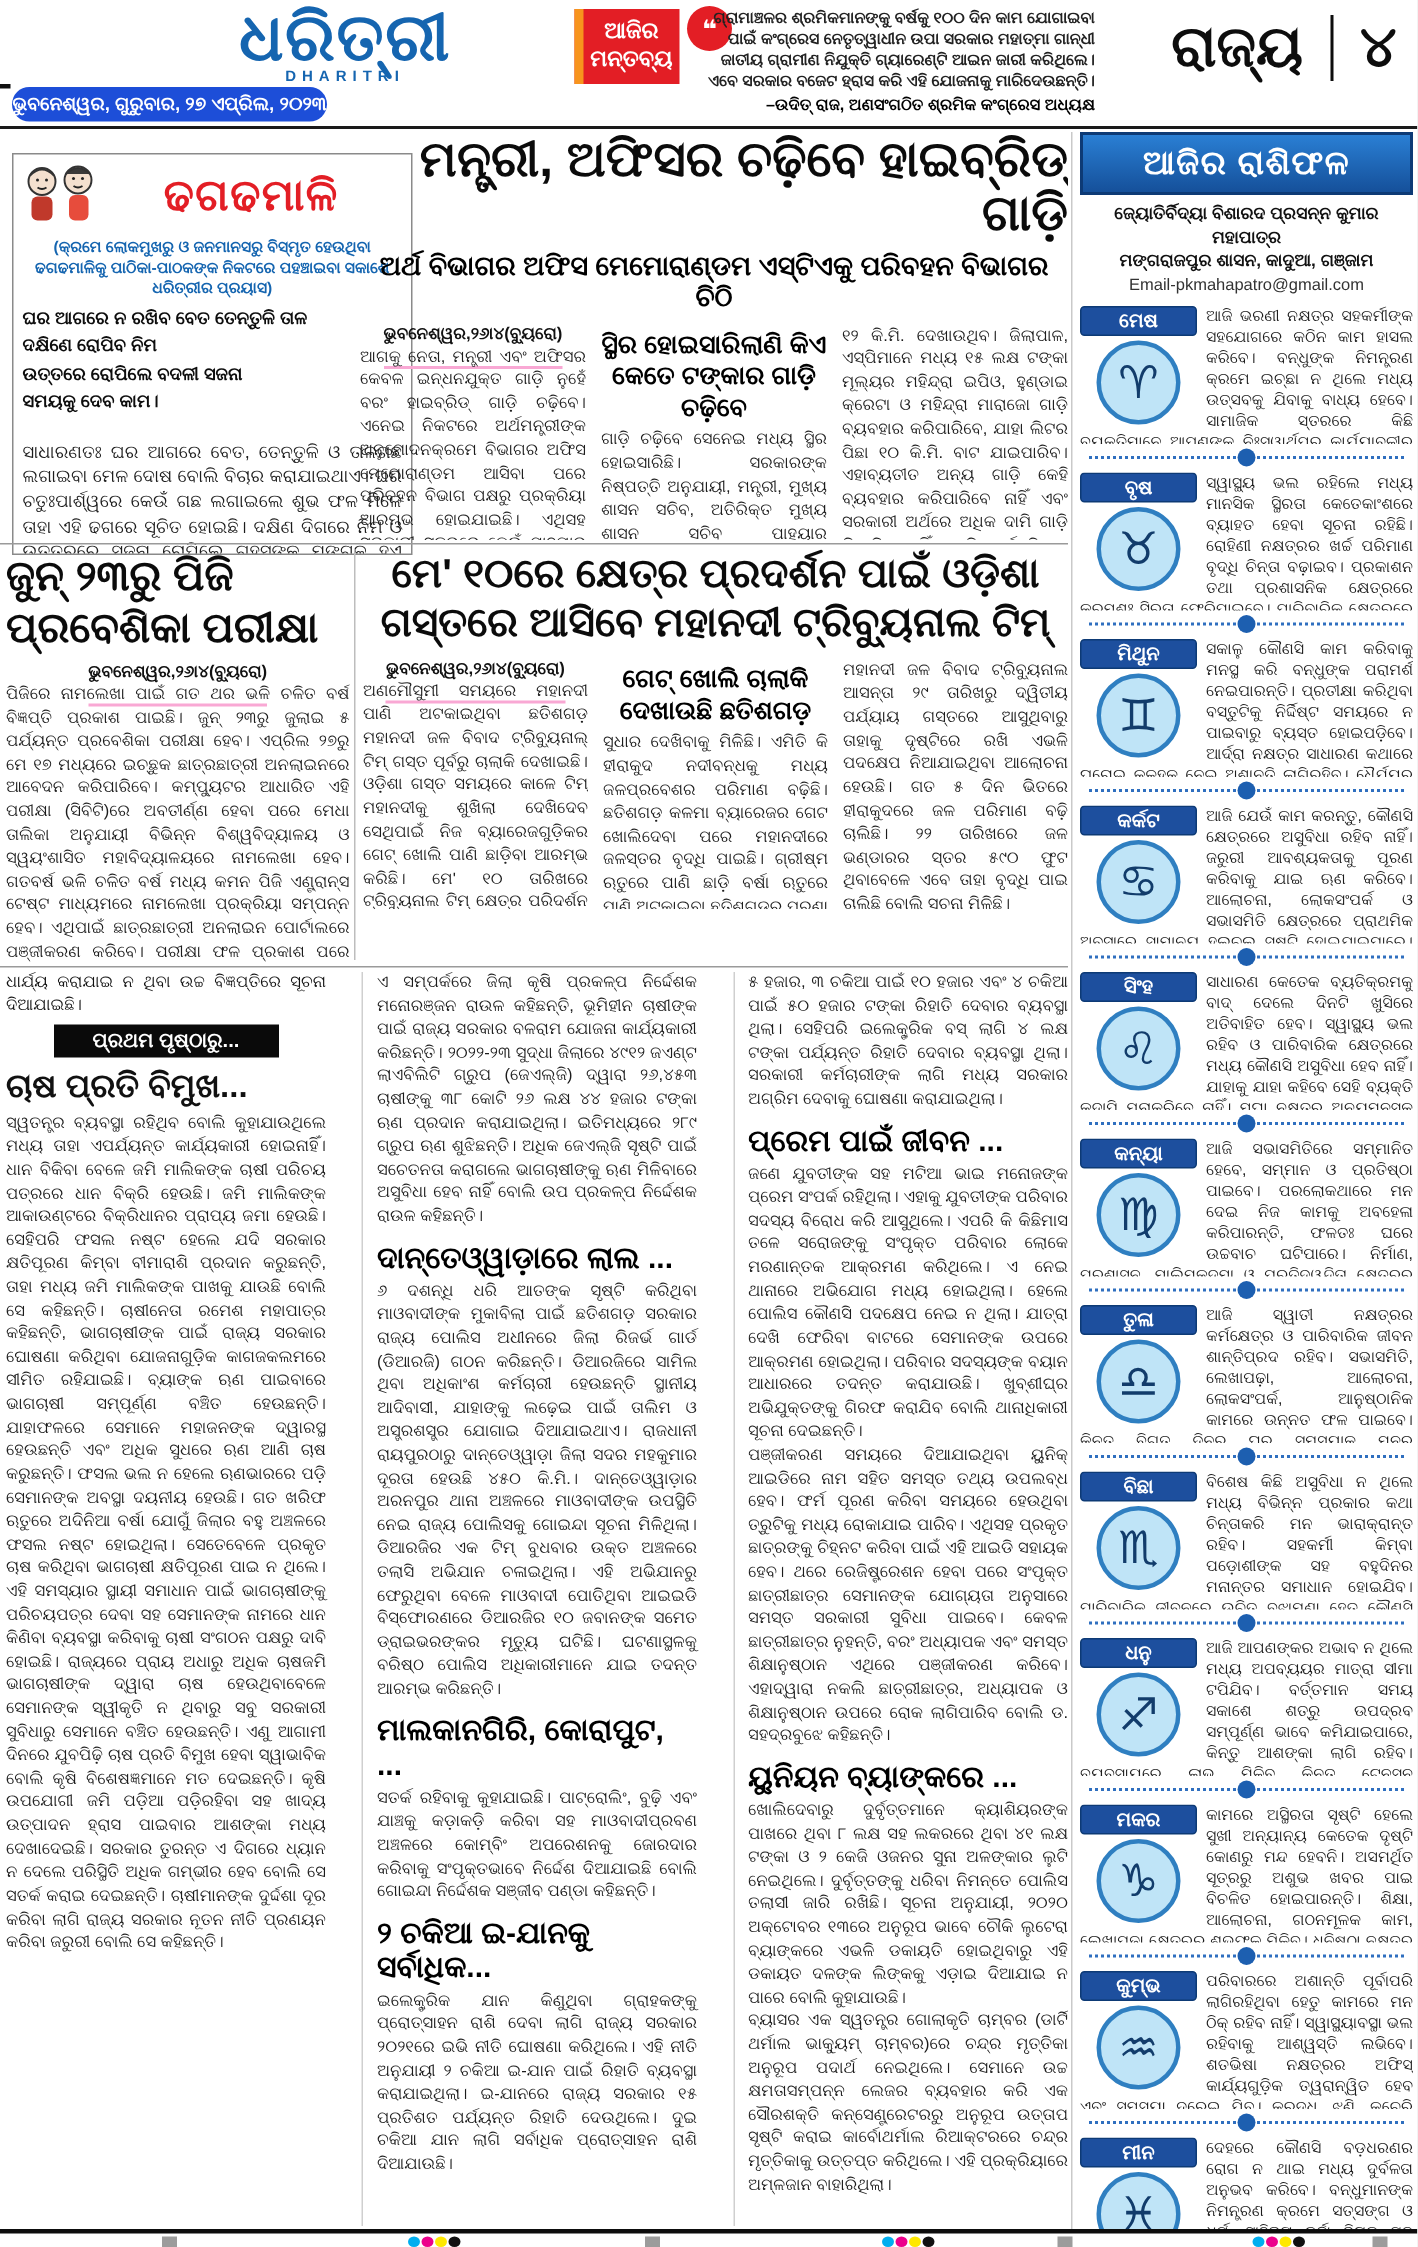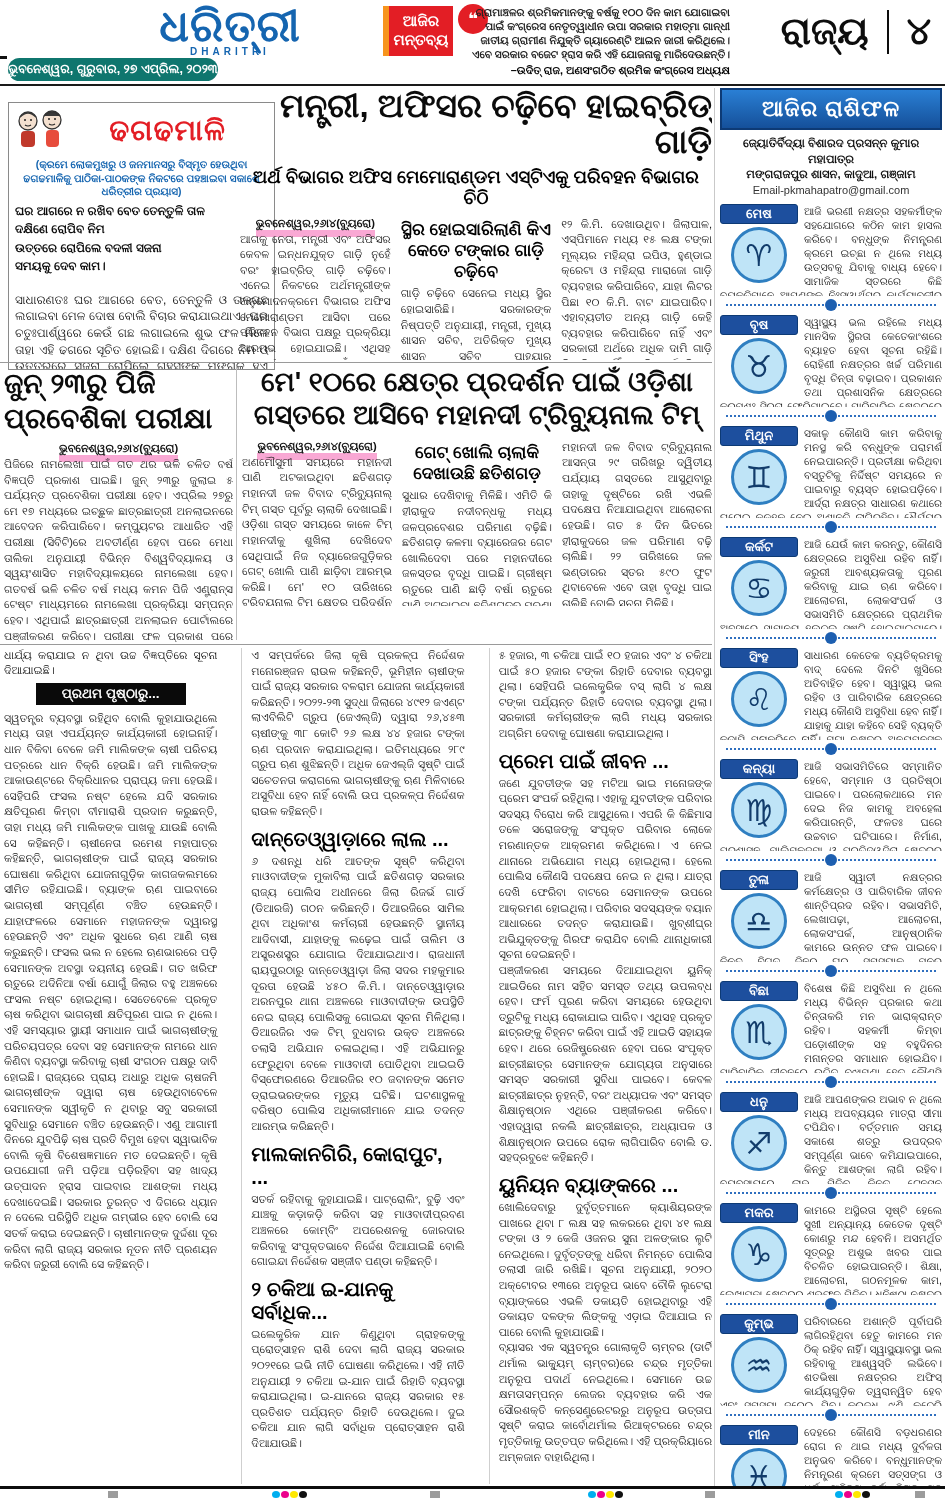--- a/index.html
+++ b/index.html
@@ -6,40 +6,40 @@
   html,body{background:#e9e9e9}
   body{font-family:"Liberation Sans","DejaVu Sans",sans-serif;color:#111}
   .page{position:relative;width:945px;height:1498px;margin:0 auto;background:#fff;overflow:hidden}
 
   
   .masthead{position:absolute;left:0;top:0;width:945px;height:86px}
   .reg-dash{position:absolute;left:0;top:56px;width:7px;height:3px;background:#111}
   .logo-blk{position:absolute;left:130px;top:4px;width:200px;text-align:center}
   .logo{font-size:44px;font-weight:bold;color:#1565b0;line-height:1.0;letter-spacing:1px}
   .logo-en{font-size:10px;font-weight:bold;color:#1565b0;letter-spacing:4px;margin-top:-2px}
-  .datebar{position:absolute;left:8px;top:58px;width:210px;height:23px;background:#0f766e;border-radius:12px;
+  .datebar{position:absolute;left:8px;top:58px;width:210px;height:23px;background:#1d4ed8;border-radius:12px;
            color:#fff;font-size:12.5px;font-weight:bold;text-align:center;line-height:23px}
   .comment-badge{position:absolute;left:383px;top:6px;width:70px;height:50px;background:#e31e25;
                  border-left:6px solid #f7941d;color:#fff;text-align:center;display:flex;flex-direction:column;justify-content:center}
   .comment-badge span{font-size:15px;font-weight:bold;line-height:1.25}
   .quote-circle{position:absolute;left:458px;top:4px;width:30px;height:30px;border-radius:50%;background:#e31e25;
                 color:#fff;font-size:17px;text-align:center;line-height:32px;font-weight:bold}
   .quote-blk{position:absolute;left:470px;top:6px;width:260px;text-align:right}
   .quote{font-size:10.6px;font-weight:bold;line-height:1.32;color:#222}
   .attr{font-size:10.8px;font-weight:bold;color:#000;margin-top:2px}
   .section-head{position:absolute;right:14px;top:10px;display:flex;align-items:center;gap:18px}
   .section-label{font-size:38px;font-weight:bold;color:#0d0d0d}
   .section-bar{width:2px;height:44px;background:#0d0d0d}
   .section-num{font-size:38px;font-weight:bold;color:#0d0d0d}
   .rule-top{position:absolute;left:0;top:84px;width:945px;height:2px;background:#1a1a1a}
 
   
   .bodytxt{font-size:11px;line-height:1.42;text-align:justify;color:#1c1c1c}
   .dateline{display:block;text-align:center;font-size:11.2px;font-weight:bold;margin-bottom:2px}
-  .dateline i{font-style:normal;border-bottom:7px solid #f9a8d4;padding-bottom:1px}
+  .dateline i{font-style:normal;border-bottom:2px solid #f9a8d4;padding-bottom:15px}
   .colhead{font-size:17px;font-weight:bold;text-align:center;line-height:1.25;margin:2px 0 4px;color:#000}
   .subhead2{font-size:20px;font-weight:bold;text-align:left;margin:8px 0 3px;color:#000}
 
   
   .dhaga{position:absolute;left:8px;top:102px;width:267px;height:268px;border:1px solid #8a8a8a;padding:4px 6px;overflow:hidden}
   .dhaga-top{display:flex;align-items:center}
   .dhaga-title{flex:1;text-align:center;font-size:29px;font-weight:bold;color:#e31e25;letter-spacing:1px}
   .dhaga-intro{font-size:10.4px;font-weight:bold;color:#1565b0;text-align:center;line-height:1.3;margin:3px 0}
   .verse{font-size:12px;font-weight:bold;line-height:1.55;color:#0d0d0d}
   .dhaga-body{font-size:12px;line-height:1.38;text-align:justify;margin-top:16px;color:#1c1c1c}
@@ -201,20 +201,21 @@
       </div>
     </div>
   </article>
 
   <div class="hrule" style="left:0;top:644px;width:712px;height:1px"></div>
 
   <section class="continued">
     <div class="ccol">
       <p class="spill">ଧାର୍ଯ୍ୟ କରାଯାଇ ନ ଥିବା ଉଚ୍ଚ ବିଜ୍ଞପ୍ତିରେ ସୂଚନା ଦିଆଯାଇଛି।</p>
       <span class="badge-first">ପ୍ରଥମ ପୃଷ୍ଠାରୁ...</span>
+      <div class="bigcont">ଚାଷ ପ୍ରତି ବିମୁଖ...</div>
       <p class="bodytxt">ସ୍ୱତନ୍ତ୍ର ବ୍ୟବସ୍ଥା ରହିଥିବ ବୋଲି କୁହାଯାଉଥିଲେ ମଧ୍ୟ ତାହା ଏପର୍ଯ୍ୟନ୍ତ କାର୍ଯ୍ୟକାରୀ ହୋଇନାହିଁ। ଧାନ ବିକିବା ବେଳେ ଜମି ମାଲିକଙ୍କ ଚାଷୀ ପରିଚୟ ପତ୍ରରେ ଧାନ ବିକ୍ରି ହେଉଛି। ଜମି ମାଲିକଙ୍କ ଆକାଉଣ୍ଟରେ ବିକ୍ରିଧାନର ପ୍ରାପ୍ୟ ଜମା ହେଉଛି। ସେହିପରି ଫସଲ ନଷ୍ଟ ହେଲେ ଯଦି ସରକାର କ୍ଷତିପୂରଣ କିମ୍ବା ବୀମାରାଶି ପ୍ରଦାନ କରୁଛନ୍ତି, ତାହା ମଧ୍ୟ ଜମି ମାଲିକଙ୍କ ପାଖକୁ ଯାଉଛି ବୋଲି ସେ କହିଛନ୍ତି। ଚାଷୀନେତା ରମେଶ ମହାପାତ୍ର କହିଛନ୍ତି, ଭାଗଚାଷୀଙ୍କ ପାଇଁ ରାଜ୍ୟ ସରକାର ଘୋଷଣା କରିଥିବା ଯୋଜନାଗୁଡ଼ିକ କାଗଜକଲମରେ ସୀମିତ ରହିଯାଇଛି। ବ୍ୟାଙ୍କ ଋଣ ପାଇବାରେ ଭାଗଚାଷୀ ସମ୍ପୂର୍ଣ୍ଣ ବଞ୍ଚିତ ହେଉଛନ୍ତି। ଯାହାଫଳରେ ସେମାନେ ମହାଜନଙ୍କ ଦ୍ୱାରସ୍ଥ ହେଉଛନ୍ତି ଏବଂ ଅଧିକ ସୁଧରେ ଋଣ ଆଣି ଚାଷ କରୁଛନ୍ତି। ଫସଲ ଭଲ ନ ହେଲେ ଋଣଭାରରେ ପଡ଼ି ସେମାନଙ୍କ ଅବସ୍ଥା ଦୟନୀୟ ହେଉଛି। ଗତ ଖରିଫ ଋତୁରେ ଅଦିନିଆ ବର୍ଷା ଯୋଗୁଁ ଜିଲାର ବହୁ ଅଞ୍ଚଳରେ ଫସଲ ନଷ୍ଟ ହୋଇଥିଲା। ସେତେବେଳେ ପ୍ରକୃତ ଚାଷ କରିଥିବା ଭାଗଚାଷୀ କ୍ଷତିପୂରଣ ପାଇ ନ ଥିଲେ। ଏହି ସମସ୍ୟାର ସ୍ଥାୟୀ ସମାଧାନ ପାଇଁ ଭାଗଚାଷୀଙ୍କୁ ପରିଚୟପତ୍ର ଦେବା ସହ ସେମାନଙ୍କ ନାମରେ ଧାନ କିଣିବା ବ୍ୟବସ୍ଥା କରିବାକୁ ଚାଷୀ ସଂଗଠନ ପକ୍ଷରୁ ଦାବି ହୋଇଛି। ରାଜ୍ୟରେ ପ୍ରାୟ ଅଧାରୁ ଅଧିକ ଚାଷଜମି ଭାଗଚାଷୀଙ୍କ ଦ୍ୱାରା ଚାଷ ହେଉଥିବାବେଳେ ସେମାନଙ୍କ ସ୍ୱୀକୃତି ନ ଥିବାରୁ ସବୁ ସରକାରୀ ସୁବିଧାରୁ ସେମାନେ ବଞ୍ଚିତ ହେଉଛନ୍ତି। ଏଣୁ ଆଗାମୀ ଦିନରେ ଯୁବପିଢ଼ି ଚାଷ ପ୍ରତି ବିମୁଖ ହେବା ସ୍ୱାଭାବିକ ବୋଲି କୃଷି ବିଶେଷଜ୍ଞମାନେ ମତ ଦେଇଛନ୍ତି। କୃଷି ଉପଯୋଗୀ ଜମି ପଡ଼ିଆ ପଡ଼ିରହିବା ସହ ଖାଦ୍ୟ ଉତ୍ପାଦନ ହ୍ରାସ ପାଇବାର ଆଶଙ୍କା ମଧ୍ୟ ଦେଖାଦେଇଛି। ସରକାର ତୁରନ୍ତ ଏ ଦିଗରେ ଧ୍ୟାନ ନ ଦେଲେ ପରିସ୍ଥିତି ଅଧିକ ଗମ୍ଭୀର ହେବ ବୋଲି ସେ ସତର୍କ କରାଇ ଦେଇଛନ୍ତି। ଚାଷୀମାନଙ୍କ ଦୁର୍ଦ୍ଦଶା ଦୂର କରିବା ଲାଗି ରାଜ୍ୟ ସରକାର ନୂତନ ନୀତି ପ୍ରଣୟନ କରିବା ଜରୁରୀ ବୋଲି ସେ କହିଛନ୍ତି।</p>
     </div>
     <div class="ccol">
       <p class="bodytxt">ଏ ସମ୍ପର୍କରେ ଜିଲା କୃଷି ପ୍ରକଳ୍ପ ନିର୍ଦ୍ଦେଶକ ମନୋରଞ୍ଜନ ରାଉଳ କହିଛନ୍ତି, ଭୂମିହୀନ ଚାଷୀଙ୍କ ପାଇଁ ରାଜ୍ୟ ସରକାର ବଳରାମ ଯୋଜନା କାର୍ଯ୍ୟକାରୀ କରିଛନ୍ତି। ୨୦୨୨-୨୩ ସୁଦ୍ଧା ଜିଲାରେ ୪୯୧୨ ଜଏଣ୍ଟ ଲାଏବିଲିଟି ଗ୍ରୁପ (ଜେଏଲ୍‌ଜି) ଦ୍ୱାରା ୨୬,୪୫୩ ଚାଷୀଙ୍କୁ ୩୮ କୋଟି ୨୬ ଲକ୍ଷ ୪୪ ହଜାର ଟଙ୍କା ଋଣ ପ୍ରଦାନ କରାଯାଇଥିଲା। ଇତିମଧ୍ୟରେ ୨୮୯ ଗ୍ରୁପ ଋଣ ଶୁଝିଛନ୍ତି। ଅଧିକ ଜେଏଲ୍‌ଜି ସୃଷ୍ଟି ପାଇଁ ସଚେତନତା କରାଗଲେ ଭାଗଚାଷୀଙ୍କୁ ଋଣ ମିଳିବାରେ ଅସୁବିଧା ହେବ ନାହିଁ ବୋଲି ଉପ ପ୍ରକଳ୍ପ ନିର୍ଦ୍ଦେଶକ ରାଉଳ କହିଛନ୍ତି।</p>
       <div class="subhead2">ଦାନ୍ତେଓ୍ୱାଡ଼ାରେ ଲାଲ ...</div>
       <p class="bodytxt">୬ ଦଶନ୍ଧି ଧରି ଆତଙ୍କ ସୃଷ୍ଟି କରିଥିବା ମାଓବାଦୀଙ୍କ ମୁକାବିଲା ପାଇଁ ଛତିଶଗଡ଼ ସରକାର ରାଜ୍ୟ ପୋଲିସ ଅଧୀନରେ ଜିଲା ରିଜର୍ଭ ଗାର୍ଡ (ଡିଆରଜି) ଗଠନ କରିଛନ୍ତି। ଡିଆରଜିରେ ସାମିଲ ଥିବା ଅଧିକାଂଶ କର୍ମଚାରୀ ହେଉଛନ୍ତି ସ୍ଥାନୀୟ ଆଦିବାସୀ, ଯାହାଙ୍କୁ ଲଢ଼େଇ ପାଇଁ ତାଲିମ ଓ ଅସ୍ତ୍ରଶସ୍ତ୍ର ଯୋଗାଇ ଦିଆଯାଇଥାଏ। ରାଜଧାନୀ ରାୟପୁରଠାରୁ ଦାନ୍ତେଓ୍ୱାଡ଼ା ଜିଲା ସଦର ମହକୁମାର ଦୂରତା ହେଉଛି ୪୫୦ କି.ମି.। ଦାନ୍ତେଓ୍ୱାଡ଼ାର ଅରନପୁର ଥାନା ଅଞ୍ଚଳରେ ମାଓବାଦୀଙ୍କ ଉପସ୍ଥିତି ନେଇ ରାଜ୍ୟ ପୋଲିସକୁ ଗୋଇନ୍ଦା ସୂଚନା ମିଳିଥିଲା। ଡିଆରଜିର ଏକ ଟିମ୍ ବୁଧବାର ଉକ୍ତ ଅଞ୍ଚଳରେ ତଲାସି ଅଭିଯାନ ଚଳାଇଥିଲା। ଏହି ଅଭିଯାନରୁ ଫେରୁଥିବା ବେଳେ ମାଓବାଦୀ ପୋତିଥିବା ଆଇଇଡି ବିସ୍ଫୋରଣରେ ଡିଆରଜିର ୧୦ ଜବାନଙ୍କ ସମେତ ଡ୍ରାଇଭରଙ୍କର ମୃତ୍ୟୁ ଘଟିଛି। ଘଟଣାସ୍ଥଳକୁ ବରିଷ୍ଠ ପୋଲିସ ଅଧିକାରୀମାନେ ଯାଇ ତଦନ୍ତ ଆରମ୍ଭ କରିଛନ୍ତି।</p>
       <div class="subhead2">ମାଲକାନଗିରି, କୋରାପୁଟ, ...</div>
       <p class="bodytxt">ସତର୍କ ରହିବାକୁ କୁହାଯାଇଛି। ପାଟ୍ରୋଲିଂ, ବୁଢ଼ି ଏବଂ ଯାଞ୍ଚକୁ କଡ଼ାକଡ଼ି କରିବା ସହ ମାଓବାଦୀପ୍ରବଣ ଅଞ୍ଚଳରେ କୋମ୍ବିଂ ଅପରେଶନକୁ ଜୋରଦାର କରିବାକୁ ସଂପୃକ୍ତଭାବେ ନିର୍ଦ୍ଦେଶ ଦିଆଯାଇଛି ବୋଲି ଗୋଇନ୍ଦା ନିର୍ଦ୍ଦେଶକ ସଞ୍ଜୀବ ପଣ୍ଡା କହିଛନ୍ତି।</p>
       <div class="subhead2">୨ ଚକିଆ ଇ-ଯାନକୁ ସର୍ବାଧିକ...</div>
       <p class="bodytxt">ଇଲେକ୍ଟ୍ରିକ ଯାନ କିଣୁଥିବା ଗ୍ରାହକଙ୍କୁ ପ୍ରୋତ୍ସାହନ ରାଶି ଦେବା ଲାଗି ରାଜ୍ୟ ସରକାର ୨୦୨୧ରେ ଇଭି ନୀତି ଘୋଷଣା କରିଥିଲେ। ଏହି ନୀତି ଅନୁଯାୟୀ ୨ ଚକିଆ ଇ-ଯାନ ପାଇଁ ରିହାତି ବ୍ୟବସ୍ଥା କରାଯାଇଥିଲା। ଇ-ଯାନରେ ରାଜ୍ୟ ସରକାର ୧୫ ପ୍ରତିଶତ ପର୍ଯ୍ୟନ୍ତ ରିହାତି ଦେଉଥିଲେ। ଦୁଇ ଚକିଆ ଯାନ ଲାଗି ସର୍ବାଧିକ ପ୍ରୋତ୍ସାହନ ରାଶି ଦିଆଯାଉଛି।</p>

